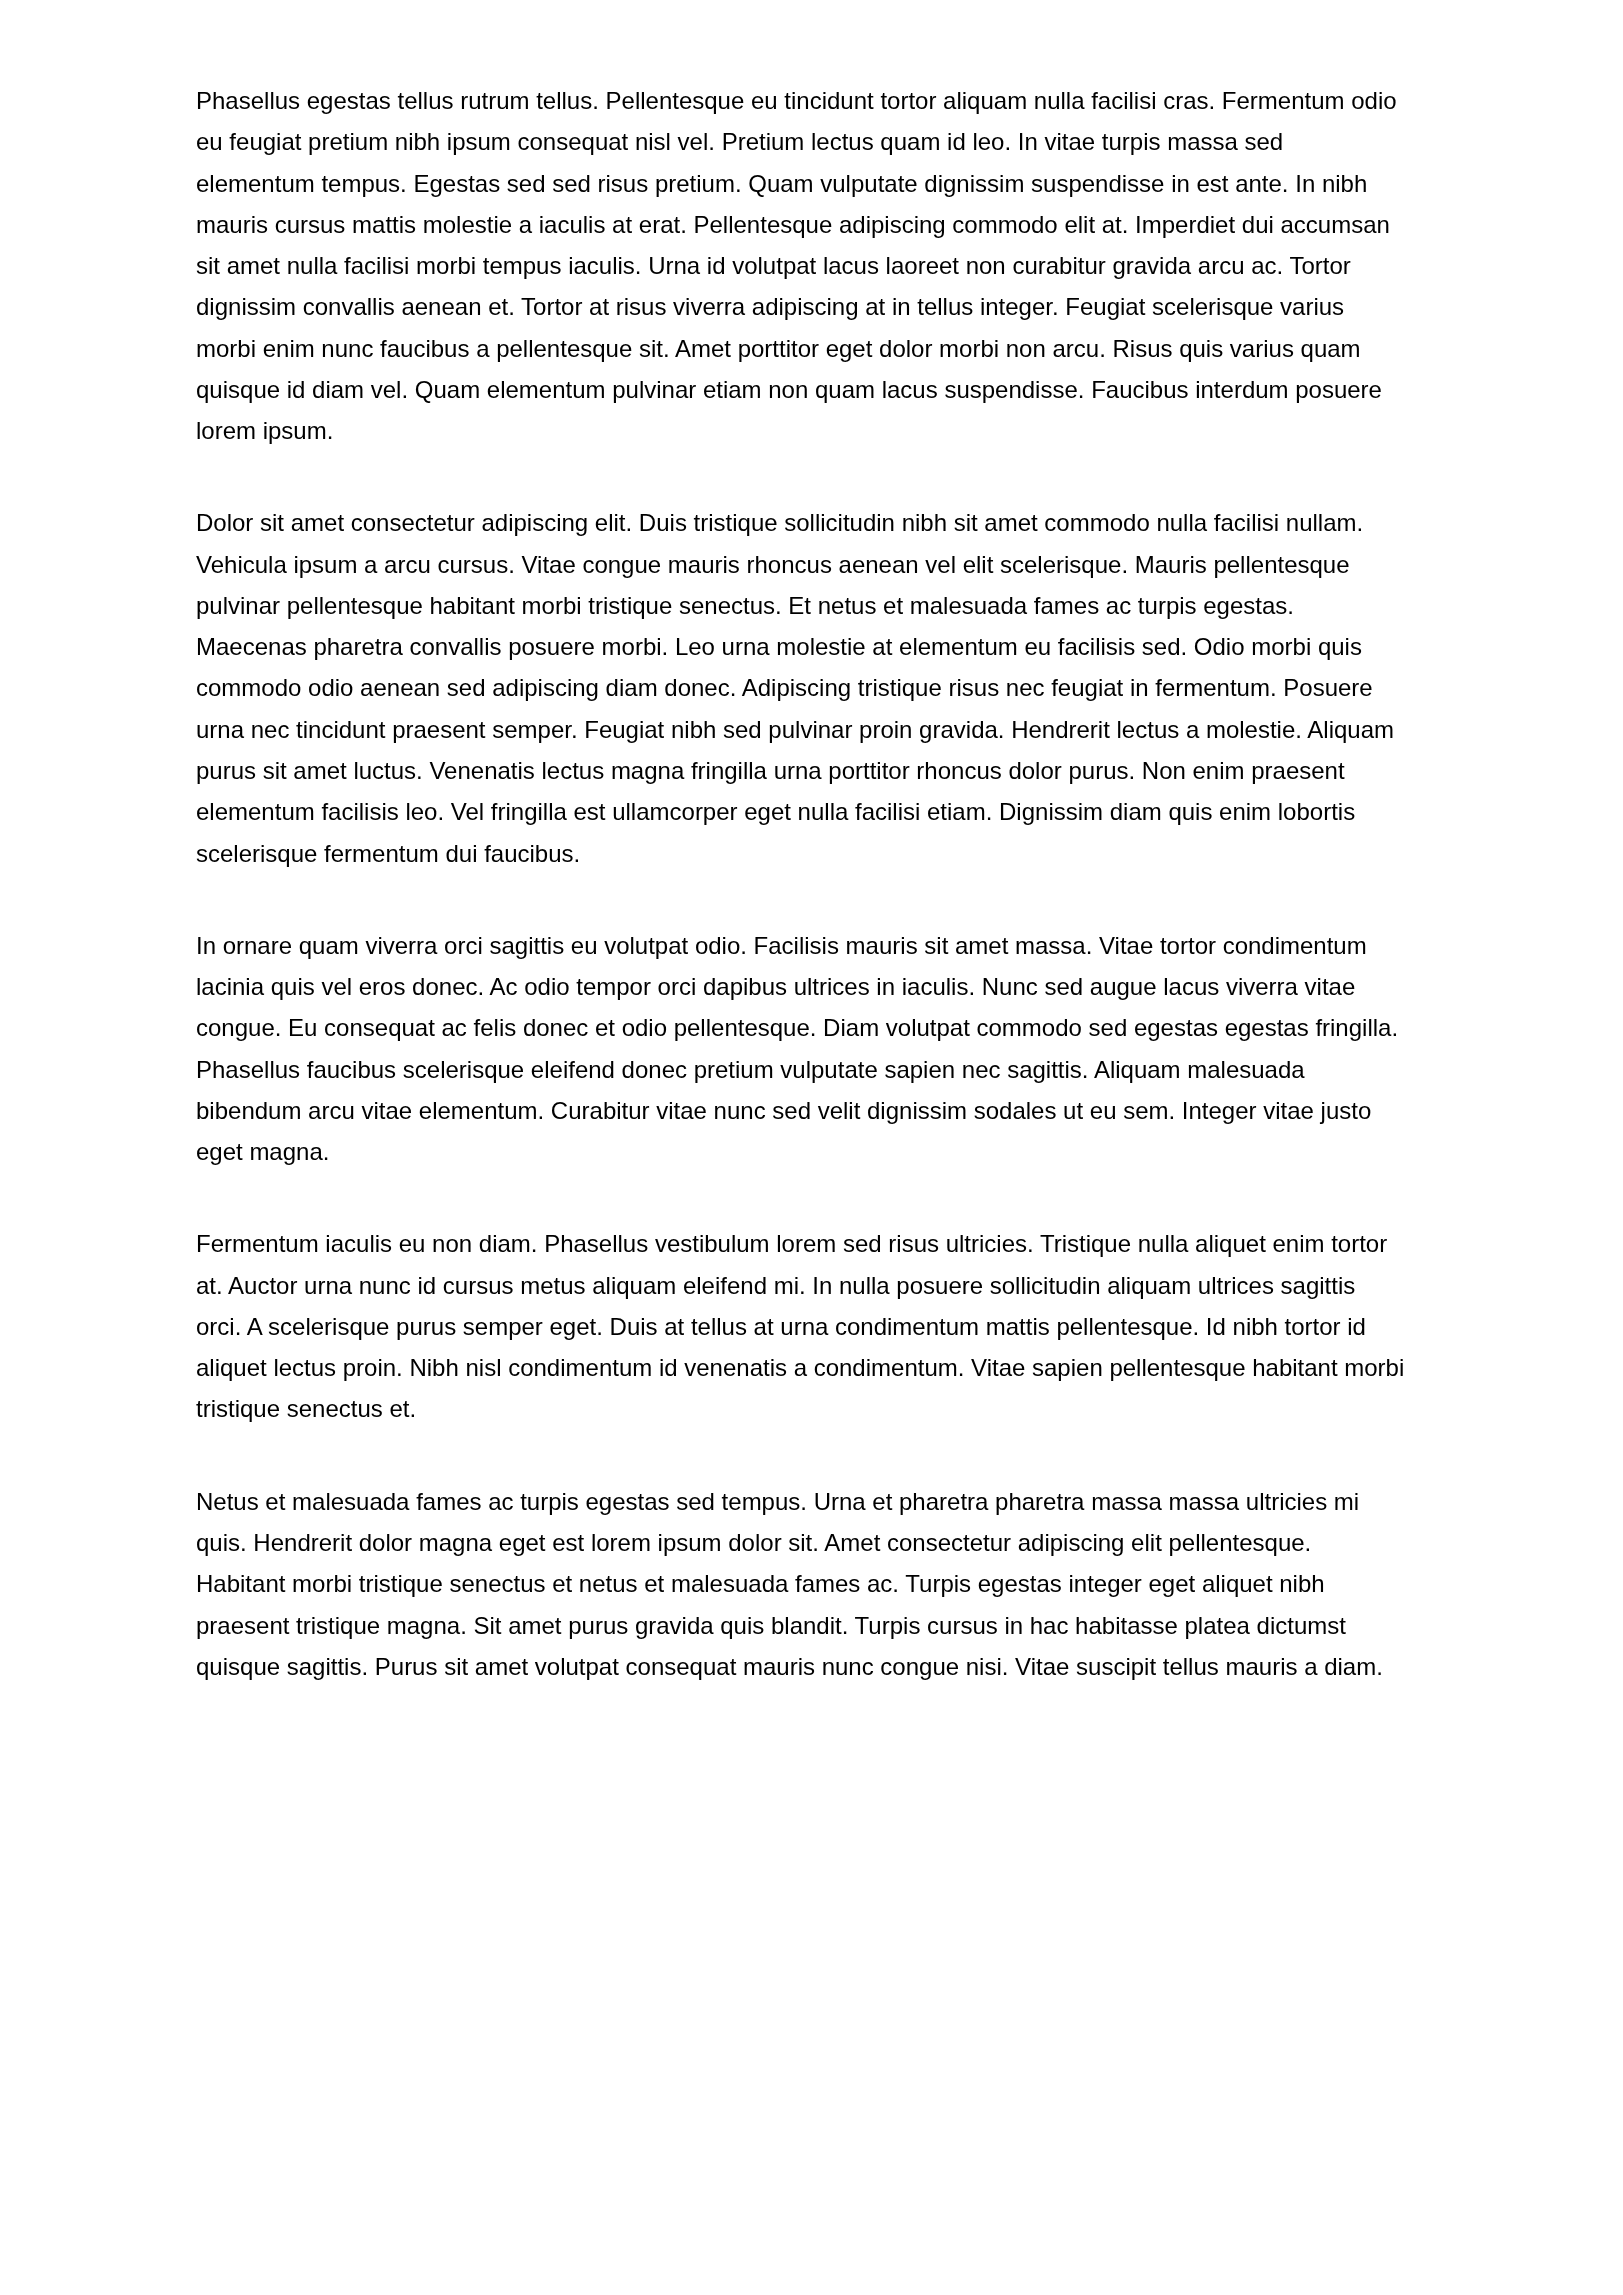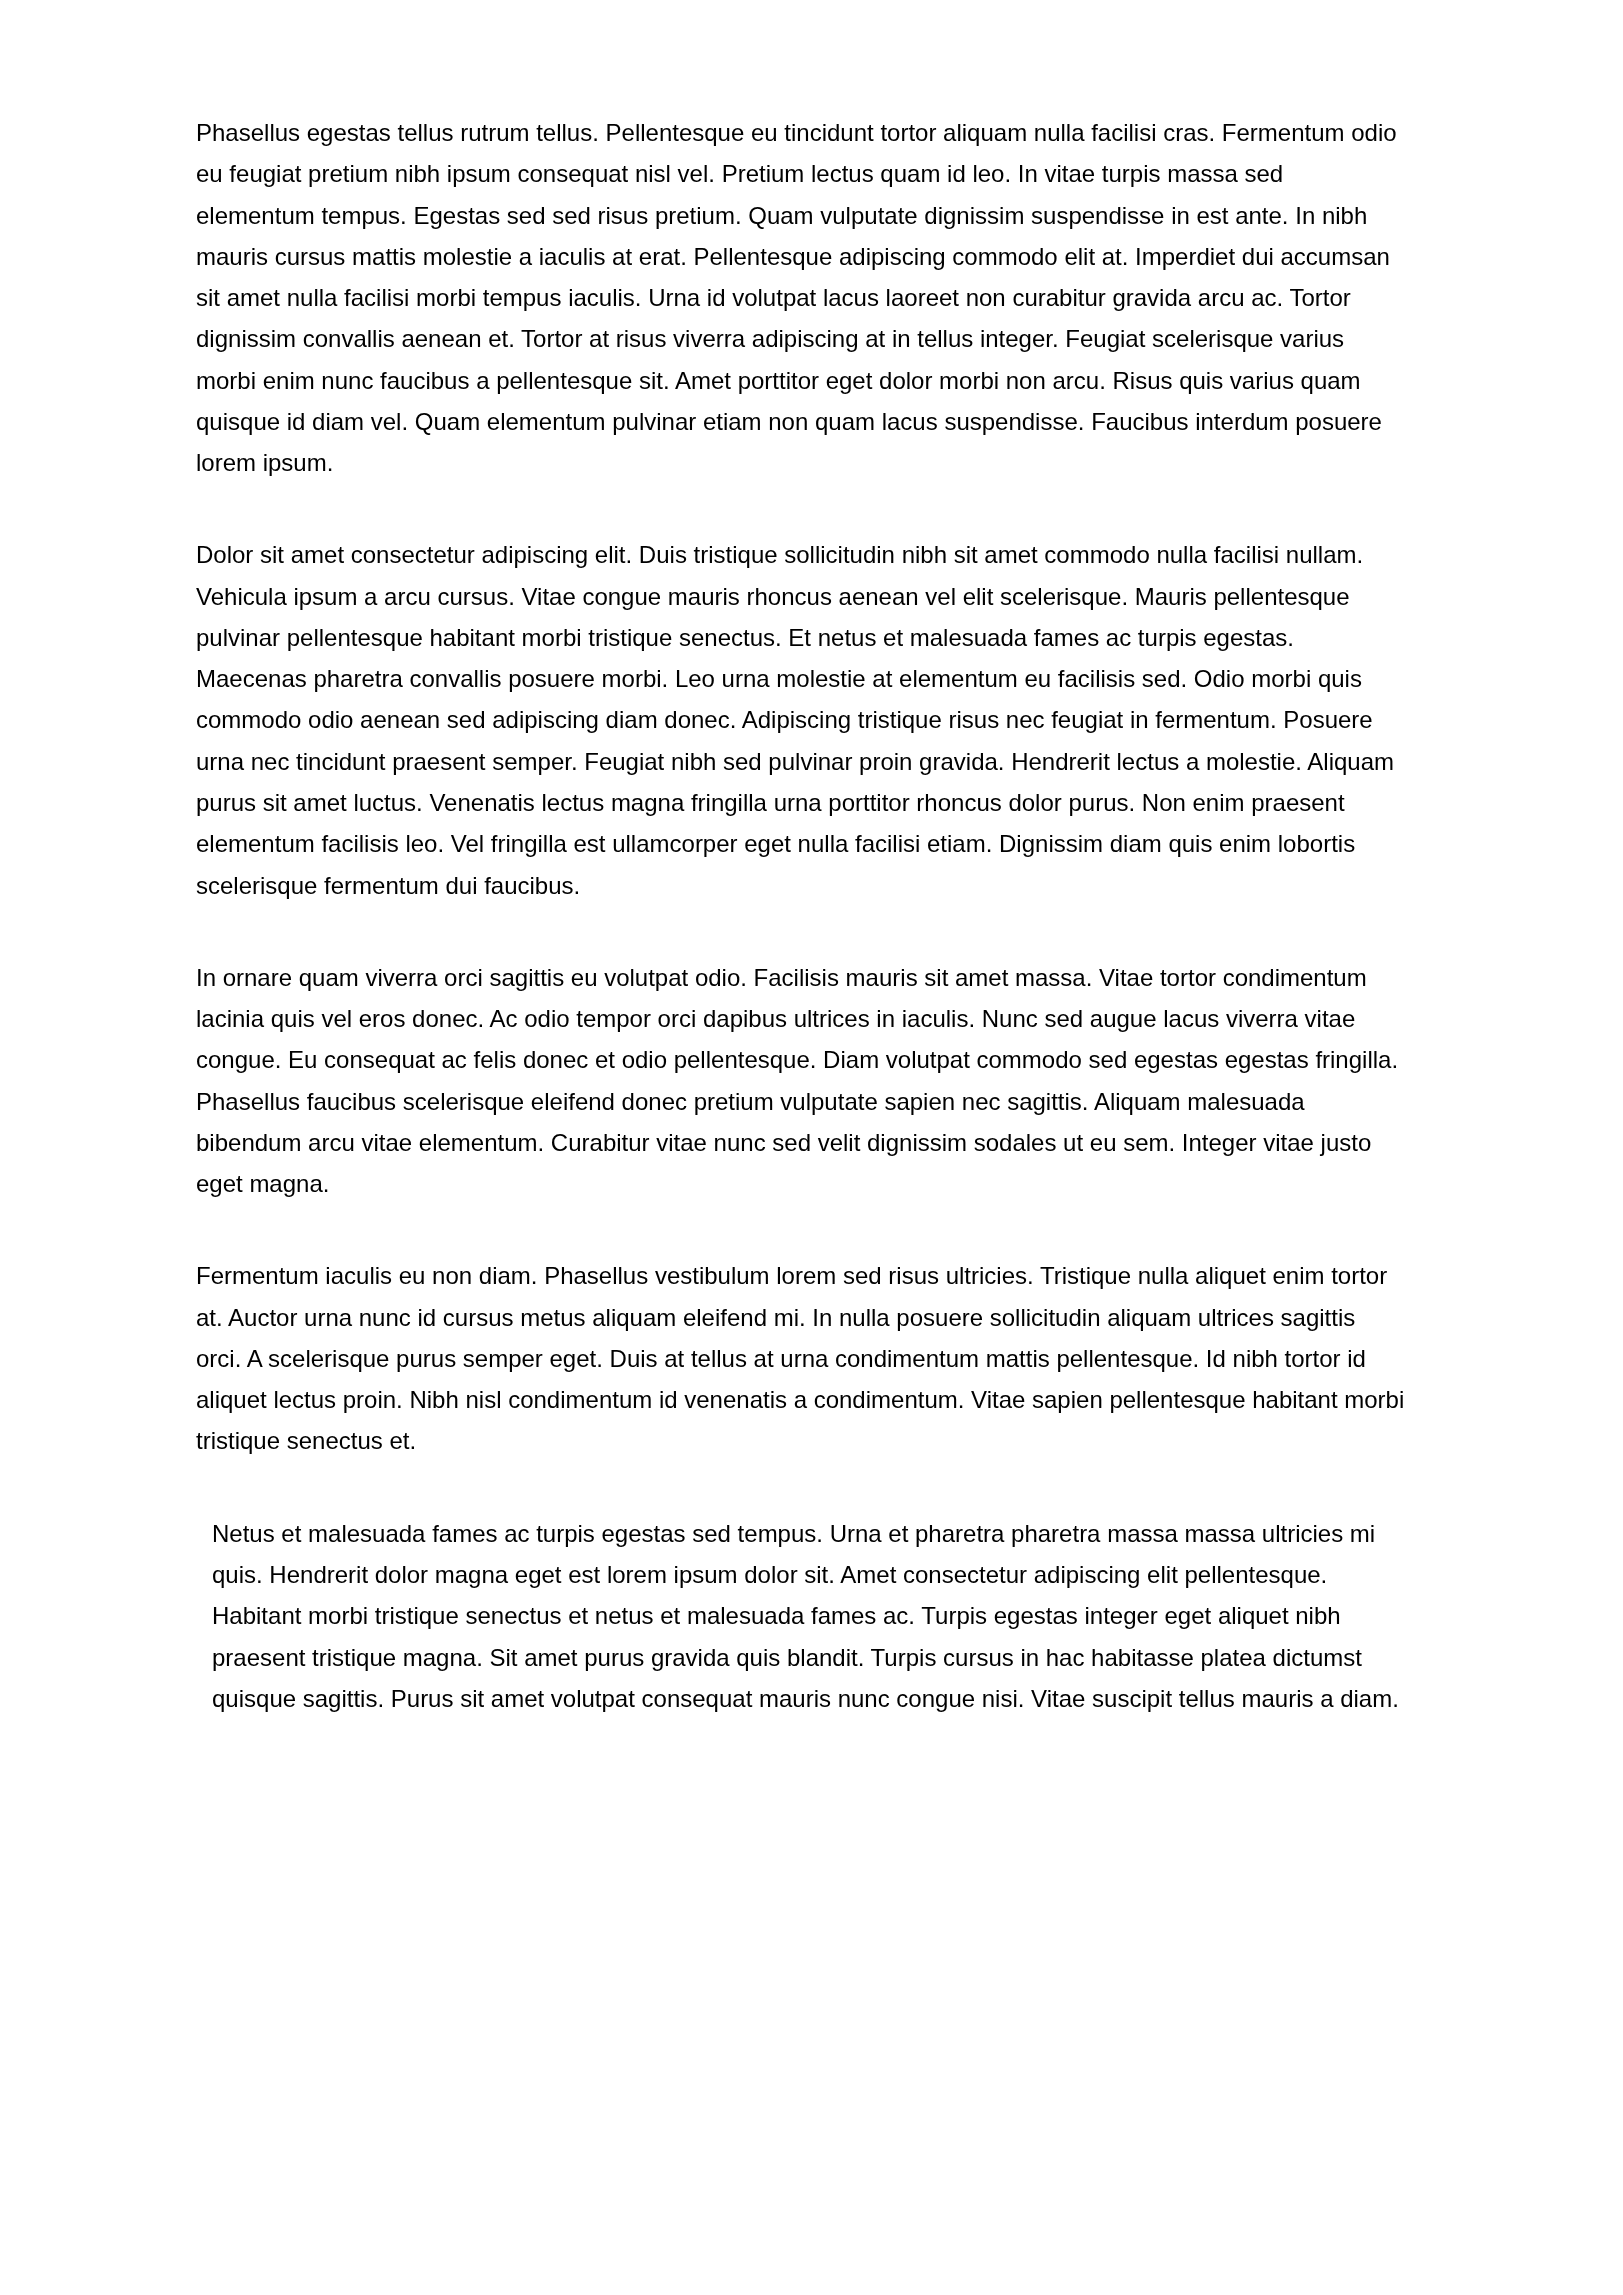--- a/index.html
+++ b/index.html
@@ -8,38 +8,37 @@
     background: #ffffff;
   }
   body {
     font-family: "Liberation Serif", serif;
   }
   .page {
     width: 1623px;
     height: 2295px;
     background: #ffffff;
     box-sizing: border-box;
-    padding: 112px 216px 196px 196px;
+    padding: 80px 216px 196px 196px;
     position: relative;
     overflow: hidden;
     border-radius: 22px;
   }
   .doc-body {
     font-family: "Liberation Sans", sans-serif;
     font-size: 24px;
     line-height: 1.72;
     color: #000000;
     text-align: left;
   }
   .doc-body p {
     margin: 0 0 51px 0;
   }
   .doc-body p:last-child {
     margin-bottom: 0;
-    margin-left: 16px;
   }
 </style>
 </head>
 <body>
 
 <div class="page">
   <div class="doc-body">
     <p>Phasellus egestas tellus rutrum tellus. Pellentesque eu tincidunt tortor aliquam nulla facilisi cras. Fermentum odio eu feugiat pretium nibh ipsum consequat nisl vel. Pretium lectus quam id leo. In vitae turpis massa sed elementum tempus. Egestas sed sed risus pretium. Quam vulputate dignissim suspendisse in est ante. In nibh mauris cursus mattis molestie a iaculis at erat. Pellentesque adipiscing commodo elit at. Imperdiet dui accumsan sit amet nulla facilisi morbi tempus iaculis. Urna id volutpat lacus laoreet non curabitur gravida arcu ac. Tortor dignissim convallis aenean et. Tortor at risus viverra adipiscing at in tellus integer. Feugiat scelerisque varius morbi enim nunc faucibus a pellentesque sit. Amet porttitor eget dolor morbi non arcu. Risus quis varius quam quisque id diam vel. Quam elementum pulvinar etiam non quam lacus suspendisse. Faucibus interdum posuere lorem ipsum.</p>
     <p>Dolor sit amet consectetur adipiscing elit. Duis tristique sollicitudin nibh sit amet commodo nulla facilisi nullam. Vehicula ipsum a arcu cursus. Vitae congue mauris rhoncus aenean vel elit scelerisque. Mauris pellentesque pulvinar pellentesque habitant morbi tristique senectus. Et netus et malesuada fames ac turpis egestas. Maecenas pharetra convallis posuere morbi. Leo urna molestie at elementum eu facilisis sed. Odio morbi quis commodo odio aenean sed adipiscing diam donec. Adipiscing tristique risus nec feugiat in fermentum. Posuere urna nec tincidunt praesent semper. Feugiat nibh sed pulvinar proin gravida. Hendrerit lectus a molestie. Aliquam purus sit amet luctus. Venenatis lectus magna fringilla urna porttitor rhoncus dolor purus. Non enim praesent elementum facilisis leo. Vel fringilla est ullamcorper eget nulla facilisi etiam. Dignissim diam quis enim lobortis scelerisque fermentum dui faucibus.</p>
     <p>In ornare quam viverra orci sagittis eu volutpat odio. Facilisis mauris sit amet massa. Vitae tortor condimentum lacinia quis vel eros donec. Ac odio tempor orci dapibus ultrices in iaculis. Nunc sed augue lacus viverra vitae congue. Eu consequat ac felis donec et odio pellentesque. Diam volutpat commodo sed egestas egestas fringilla. Phasellus faucibus scelerisque eleifend donec pretium vulputate sapien nec sagittis. Aliquam malesuada bibendum arcu vitae elementum. Curabitur vitae nunc sed velit dignissim sodales ut eu sem. Integer vitae justo eget magna.</p>

